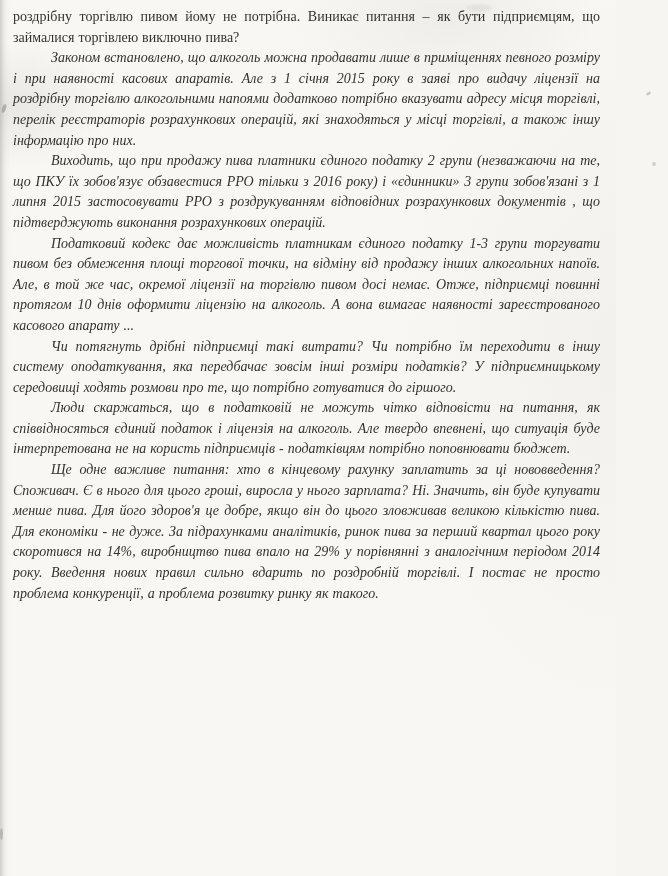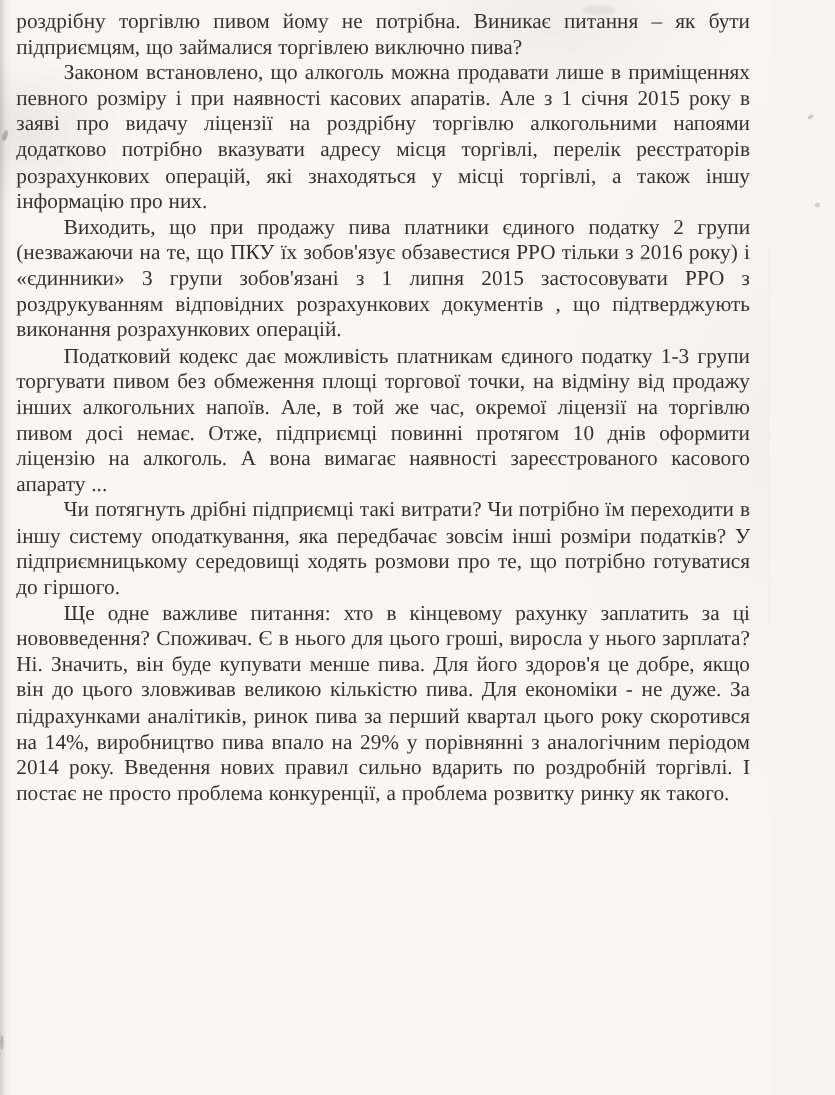--- a/index.html
+++ b/index.html
@@ -10,37 +10,38 @@
     overflow: hidden;
     background: #f6f5f2;
   }
   .page {
     position: relative;
     box-sizing: border-box;
     width: 616px;
     height: 876px;
     padding: 7px 16px 0 13px;
     font-family: "Liberation Serif", "DejaVu Serif", serif;
-    font-size: 17px;
+    font-size: 14px;
     line-height: 20.6px;
     color: #34322f;
     text-align: justify;
     background:
       radial-gradient(ellipse 220px 120px at 72% 2%, rgba(150,148,142,0.10), rgba(0,0,0,0) 70%),
       radial-gradient(ellipse 140px 90px at 2% 12%, rgba(120,118,112,0.12), rgba(0,0,0,0) 70%),
       radial-gradient(ellipse 300px 500px at 100% 40%, rgba(160,158,150,0.07), rgba(0,0,0,0) 75%),
       linear-gradient(90deg, rgba(120,118,110,0.10), rgba(0,0,0,0) 10px),
       #f8f7f4;
   }
   .page p {
     margin: 0;
     word-spacing: 0.5px;
   }
   .page p.indent {
     text-indent: 38px;
+    font-style: italic;
   }
   
   .speck {
     position: absolute;
     background: #8d8b84;
     border-radius: 50%;
     opacity: 0.55;
   }
   .speck.s1 { left: 2px;  top: 104px; width: 4px; height: 9px;  transform: rotate(18deg); }
   .speck.s2 { left: 646px; top: 92px;  width: 5px; height: 3px;  transform: rotate(-30deg); opacity: 0.4; }
@@ -65,14 +66,15 @@
   <div class="speck s3"></div>
   <div class="speck s4"></div>
   <div class="speck s5"></div>
   <div class="speck s6"></div>
 
   <p>роздрібну торгівлю пивом йому не потрібна. Виникає питання – як бути підприємцям, що займалися торгівлею виключно пива?</p>
   <p class="indent">Законом встановлено, що алкоголь можна продавати лише в приміщеннях певного розміру і при наявності касових апаратів. Але з 1 січня 2015 року в заяві про видачу ліцензії на роздрібну торгівлю алкогольними напоями додатково потрібно вказувати адресу місця торгівлі, перелік реєстраторів розрахункових операцій, які знаходяться у місці торгівлі, а також іншу інформацію про них.</p>
   <p class="indent">Виходить, що при продажу пива платники єдиного податку 2 групи (незважаючи на те, що ПКУ їх зобов'язує обзавестися РРО тільки з 2016 року) і «єдинники» 3 групи зобов'язані з 1 липня 2015 застосовувати РРО з роздрукуванням відповідних розрахункових документів , що підтверджують виконання розрахункових операцій.</p>
   <p class="indent">Податковий кодекс дає можливість платникам єдиного податку 1-3 групи торгувати пивом без обмеження площі торгової точки, на відміну від продажу інших алкогольних напоїв. Але, в той же час, окремої ліцензії на торгівлю пивом досі немає. Отже, підприємці повинні протягом 10 днів оформити ліцензію на алкоголь. А вона вимагає наявності зареєстрованого касового апарату ...</p>
   <p class="indent">Чи потягнуть дрібні підприємці такі витрати? Чи потрібно їм переходити в іншу систему оподаткування, яка передбачає зовсім інші розміри податків? У підприємницькому середовищі ходять розмови про те, що потрібно готуватися до гіршого.</p>
+  <p class="indent">Люди скаржаться, що в податковій не можуть чітко відповісти на питання, як співвідносяться єдиний податок і ліцензія на алкоголь. Але твердо впевнені, що ситуація буде інтерпретована не на користь підприємців - податківцям потрібно поповнювати бюджет.</p>
   <p class="indent">Ще одне важливе питання: хто в кінцевому рахунку заплатить за ці нововведення? Споживач. Є в нього для цього гроші, виросла у нього зарплата? Ні. Значить, він буде купувати менше пива. Для його здоров'я це добре, якщо він до цього зловживав великою кількістю пива. Для економіки - не дуже. За підрахунками аналітиків, ринок пива за перший квартал цього року скоротився на 14%, виробництво пива впало на 29% у порівнянні з аналогічним періодом 2014 року. Введення нових правил сильно вдарить по роздробній торгівлі. І постає не просто проблема конкуренції, а проблема розвитку ринку як такого.</p>
 </div>
 
 </body></html>

